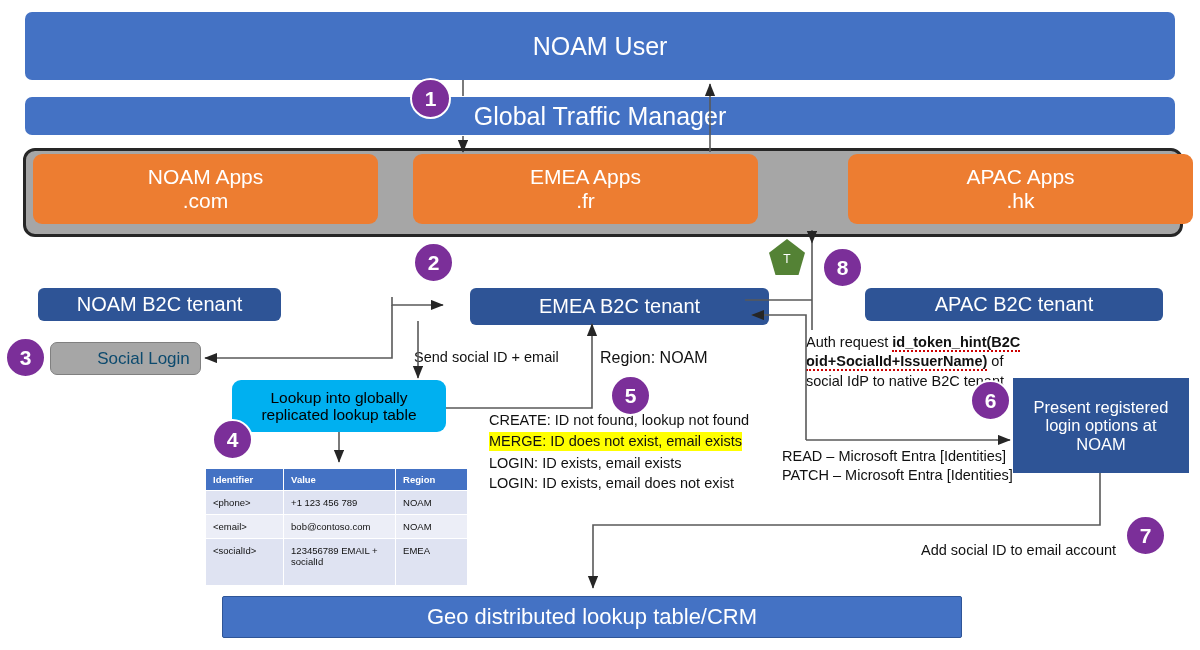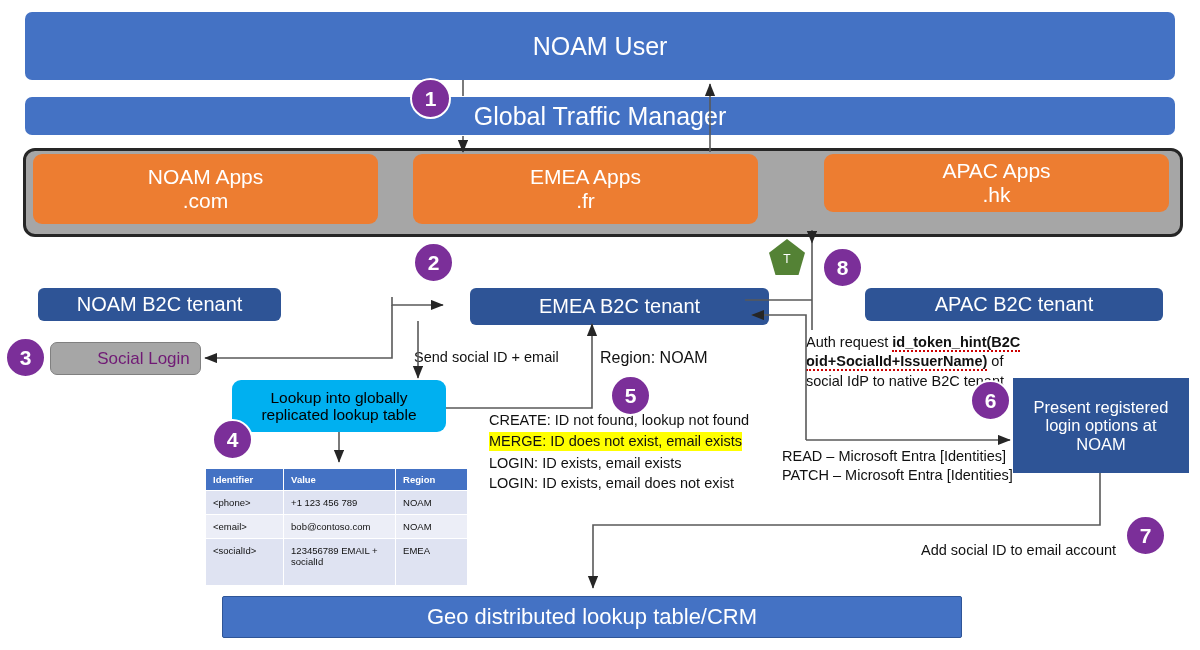--- a/index.html
+++ b/index.html
@@ -5,21 +5,21 @@
   html,body{margin:0;padding:0;background:#ffffff;}
   body{width:1200px;height:650px;font-family:"Liberation Sans",sans-serif;overflow:hidden;}
   #stage{position:relative;width:1200px;height:650px;background:#fff;}
 
   .box{position:absolute;box-sizing:border-box;display:flex;align-items:center;justify-content:center;text-align:center;line-height:1.12;}
 
   .blue-wide{background:#4472c4;color:#fff;border-radius:7px;}
   .navy{background:#2e5496;color:#fff;border-radius:6px;}
   .orange{background:#ed7d31;color:#fff;border-radius:9px;}
   .cyan{background:#00b0f0;color:#000;border-radius:9px;}
-  .grey{background:#a6a6a6;color:#701a75;border-radius:7px;border:1px solid #808080;padding-left:36px;}
+  .grey{background:#a6a6a6;color:#0c4a6e;border-radius:7px;border:1px solid #808080;padding-left:36px;}
   .appsframe{background:#a6a6a6;border:3px solid #262626;border-radius:12px;}
   .geo{background:#4472c4;color:#fff;border:1px solid #2f5597;border-radius:2px;}
 
   .badge{position:absolute;border-radius:50%;background:#7b2f99;color:#fff;
     display:flex;align-items:center;justify-content:center;font-size:21px;font-weight:600;
     border:2px solid #ffffff;box-sizing:border-box;z-index:40;}
 
   .pent{position:absolute;background:#548235;width:36px;height:36px;z-index:40;
     clip-path:polygon(50% 0%,100% 38%,82% 100%,18% 100%,0% 38%);
     display:flex;align-items:center;justify-content:center;color:#fff;font-size:12px;
@@ -89,21 +89,21 @@
   <div class="appsframe" style="position:absolute;left:23px;top:148px;width:1154px;height:83px;"></div>
 
   <div class="box orange" style="left:33px;top:154px;width:345px;height:70px;font-size:21px;flex-direction:column;">
     <span>NOAM Apps</span>
     <span>.com</span>
   </div>
   <div class="box orange" style="left:413px;top:154px;width:345px;height:70px;font-size:21px;flex-direction:column;">
     <span>EMEA Apps</span>
     <span>.fr</span>
   </div>
-  <div class="box orange" style="left:824px;top:154px;width:345px;height:58px;font-size:21px;flex-direction:column;">
+  <div class="box orange" style="left:848px;top:154px;width:345px;height:70px;font-size:21px;flex-direction:column;">
     <span>APAC Apps</span>
     <span>.hk</span>
   </div>
 
   <div class="box navy" style="left:38px;top:288px;width:243px;height:33px;font-size:20px;">
     <span>NOAM B2C tenant</span>
   </div>
   <div class="box navy" style="left:470px;top:288px;width:299px;height:37px;font-size:20px;">
     <span>EMEA B2C tenant</span>
   </div>

